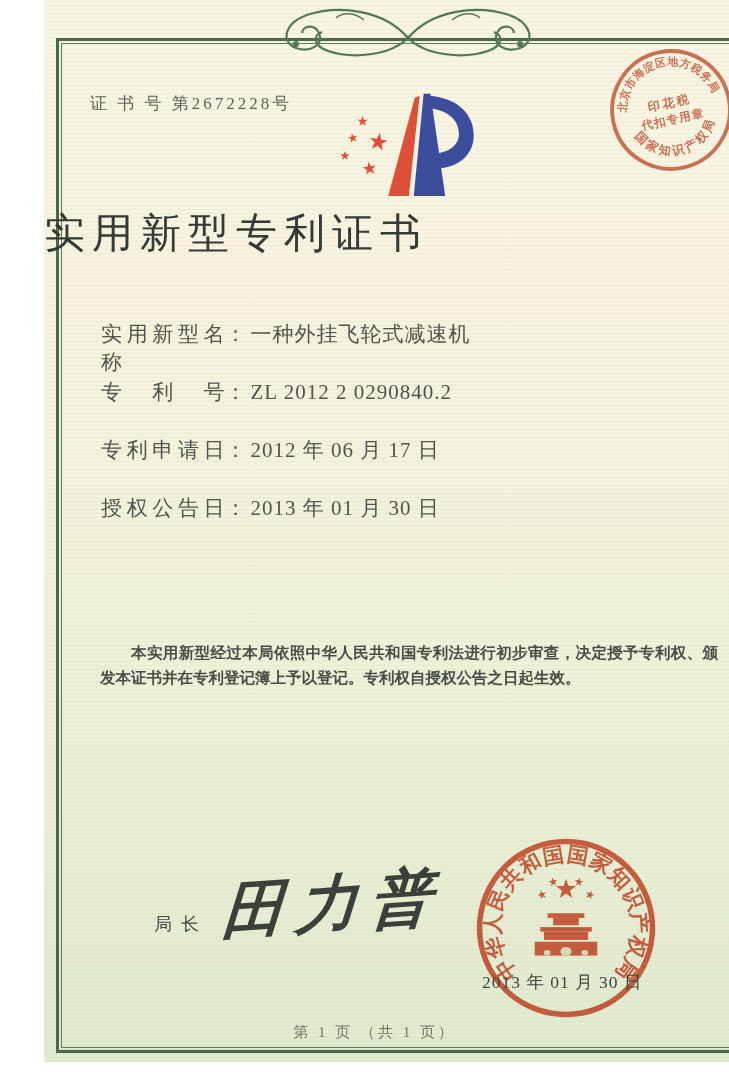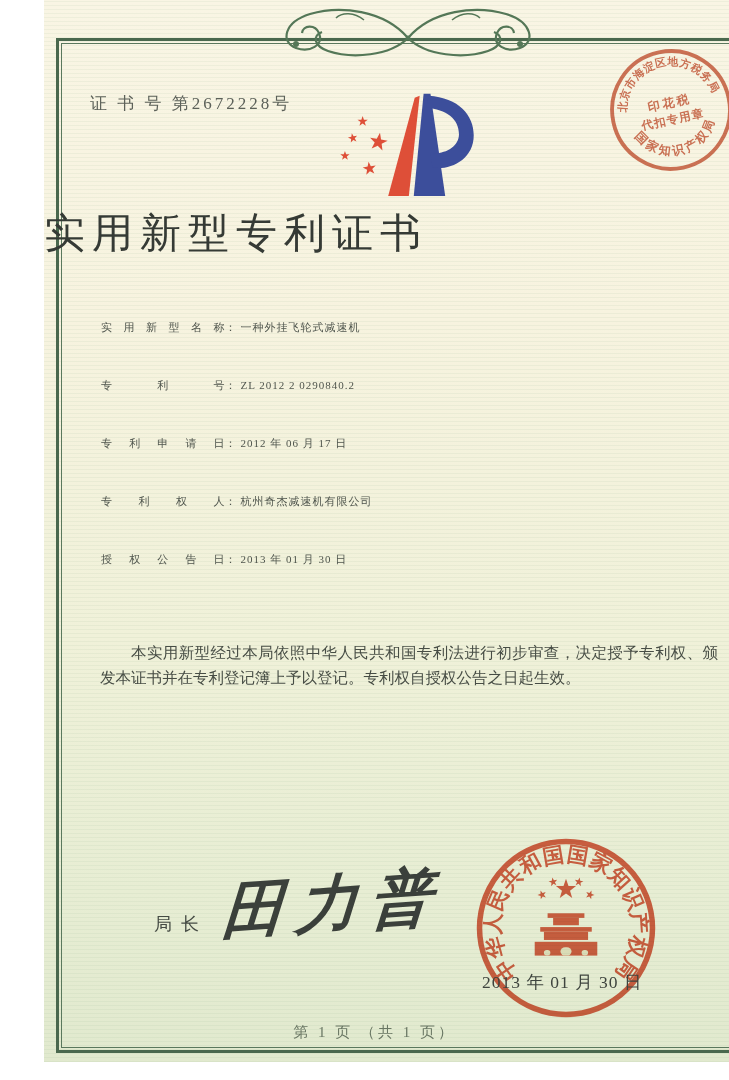--- a/index.html
+++ b/index.html
@@ -20,28 +20,28 @@
   .corner-flourish{position:absolute;right:3px;top:854px;width:52px;height:196px;}
 
   .cert-no{position:absolute;left:46px;top:92px;font-size:17px;letter-spacing:3px;color:#5c6159;}
 
   .logo{position:absolute;left:282px;top:86px;width:148px;height:116px;}
 
   .title{position:absolute;left:0;right:24px;top:206px;
          font-size:41px;letter-spacing:7px;color:#353a35;font-weight:500;}
 
   .fields{position:absolute;left:57px;top:320px;right:60px;}
-  .field-row{height:58px;font-size:11px;color:#4f554d;letter-spacing:0.5px;}
+  .field-row{height:58px;font-size:21px;color:#4f554d;letter-spacing:0.5px;}
   .field-label{display:inline-block;width:124px;text-align:justify;text-align-last:justify;vertical-align:top;}
   .field-colon{display:inline-block;}
   .field-value{display:inline-block;margin-left:4px;letter-spacing:1px;}
 
   .body-text{position:absolute;left:56px;top:640px;width:618px;font-size:15.5px;line-height:25px;
              color:#474d45;text-align:justify;}
-  .body-text p{margin:0 0 4px 0;text-indent:2em;}
+  .body-text p{margin:0 0 4px 0;text-indent:2em;font-weight:bold;}
 
   .sign-role{position:absolute;left:110px;top:912px;font-size:18px;letter-spacing:9px;color:#454b44;}
   .sign-name{position:absolute;left:178px;top:862px;font-size:62px;color:#3b403b;
              font-family:"DejaVu Sans",sans-serif;font-style:italic;font-weight:600;
              letter-spacing:12px;transform:rotate(-4deg) skewX(-8deg);}
 
   .tax-stamp{position:absolute;left:563px;top:46px;width:128px;height:128px;
              mix-blend-mode:multiply;opacity:.92;}
   .issue-seal{position:absolute;left:430px;top:836px;width:184px;height:184px;
               mix-blend-mode:multiply;opacity:.95;}
@@ -120,23 +120,20 @@
     <div class="field-row">
       <span class="field-label">实用新型名称</span><span class="field-colon">：</span><span class="field-value">一种外挂飞轮式减速机</span>
     </div>
     <div class="field-row">
       <span class="field-label">专利号</span><span class="field-colon">：</span><span class="field-value">ZL 2012 2 0290840.2</span>
     </div>
     <div class="field-row">
       <span class="field-label">专利申请日</span><span class="field-colon">：</span><span class="field-value">2012 年 06 月 17 日</span>
     </div>
     <div class="field-row">
-      <span class="field-label">专利权人</span><span class="field-colon">：</span><span class="field-value">杭州奇杰减速机有限公司</span>
-    </div>
-    <div class="field-row">
       <span class="field-label">授权公告日</span><span class="field-colon">：</span><span class="field-value">2013 年 01 月 30 日</span>
     </div>
   </div>
 
   <div class="body-text">
     <p>本实用新型经过本局依照中华人民共和国专利法进行初步审查，决定授予专利权、颁发本证书并在专利登记簿上予以登记。专利权自授权公告之日起生效。</p>
   </div>
 
   <div class="sign-role">局长</div>
   <div class="sign-name">田力普</div>

